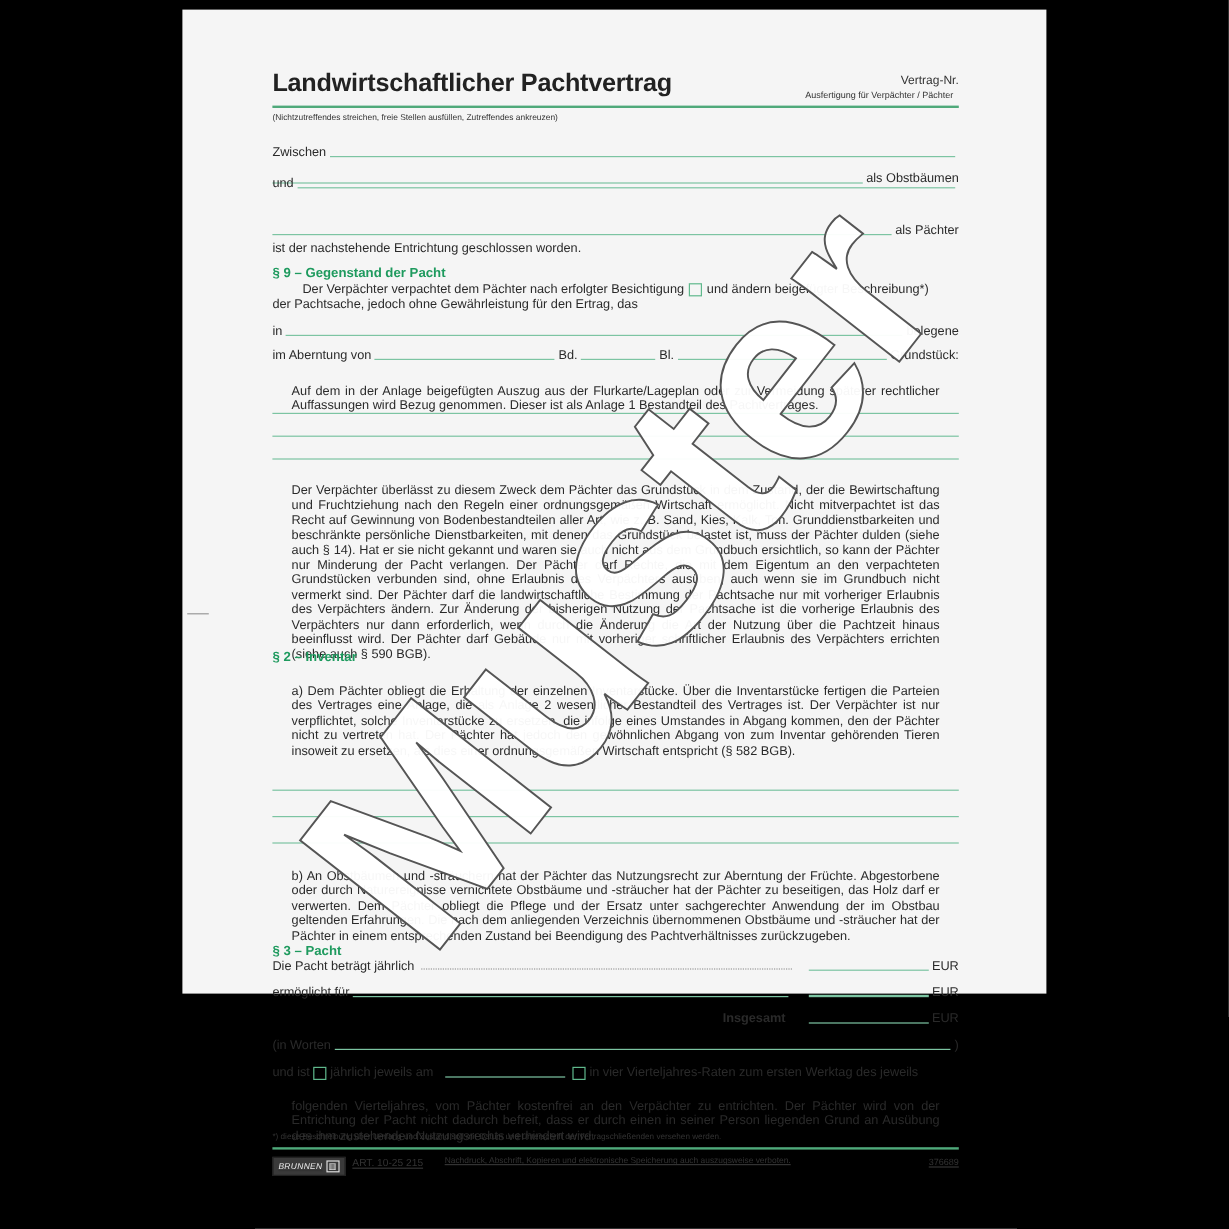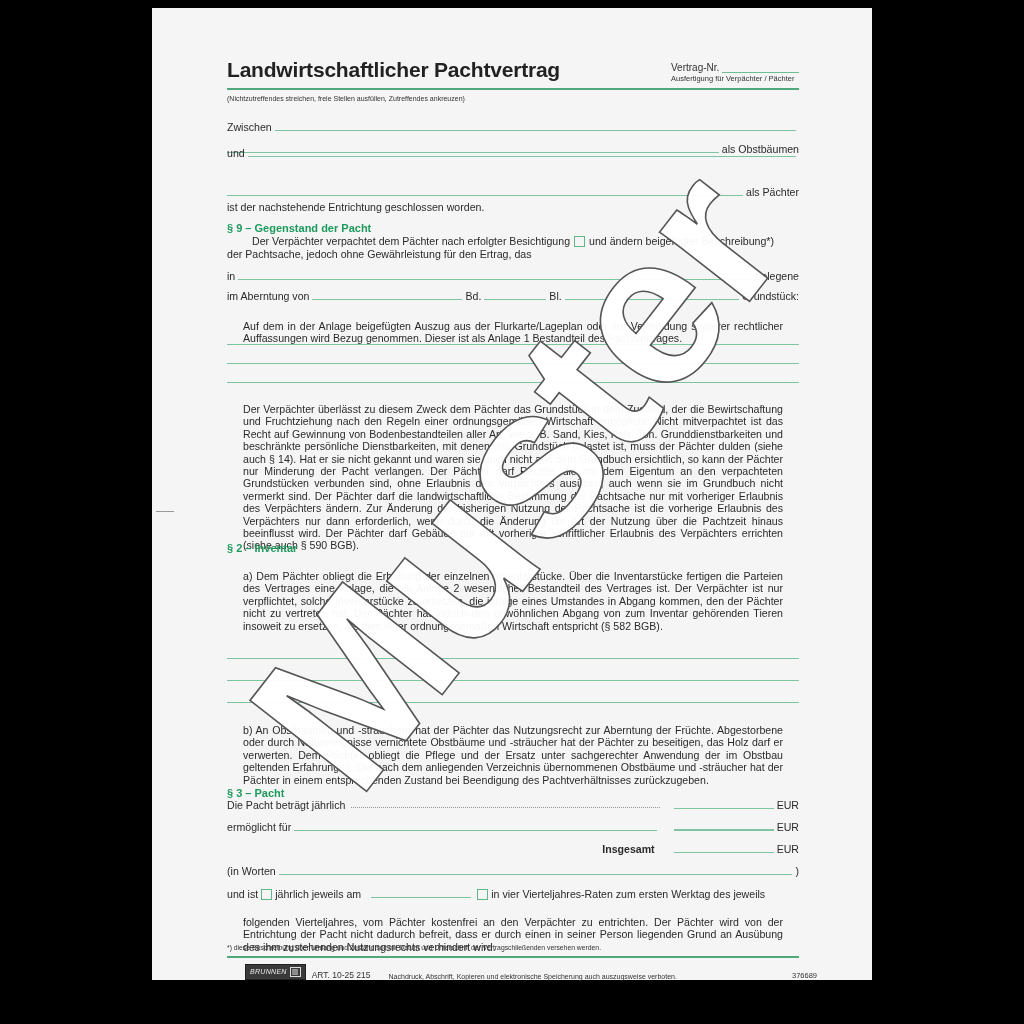--- a/index.html
+++ b/index.html
@@ -1,37 +1,37 @@
 <!DOCTYPE html>
 <html><head>
 <meta charset="utf-8">
 <style>
   html,body{margin:0;padding:0;}
   body{width:1024px;height:1024px;background:#000;position:relative;overflow:hidden;font-family:"Liberation Sans",sans-serif;color:#2a2a2a;}
-  .page{position:absolute;left:152px;top:8px;width:720px;height:972px;background:#f5f5f5;}
+  .page{position:absolute;left:152px;top:8px;width:720px;height:820px;background:#f5f5f5;}
   .content{position:absolute;left:75px;top:0;width:572px;}
   .title{position:absolute;left:0;top:50px;font-size:21px;font-weight:bold;color:#222;letter-spacing:-0.2px;}
   .vnr{position:absolute;right:0;top:54px;font-size:10px;color:#333;text-align:left;width:128px;}
-  .vnr .l1{display:flex;align-items:flex-end;}
+  .vnr .l1{display:flex;align-items:flex-end;flex-direction:column;}
   .vnr .l1 .ln{flex:1;border-bottom:1px solid #6cbf94;margin-left:3px;height:8px;}
   .vnr .l2{font-size:7.5px;margin-top:1px;}
   .title-rule{position:absolute;left:0;top:80px;width:572px;border-bottom:2px solid #4fa97a;}
   .hint{position:absolute;left:0;top:87px;font-size:7px;color:#333;}
   .row{position:absolute;left:0;width:572px;display:flex;align-items:flex-end;font-size:10.6px;white-space:nowrap;}
   .fill{flex:1;border-bottom:1.3px solid #7cc4a2;margin:0 3px 2px 3px;}
   .fill.fixed{flex:none;}
   .heading{position:absolute;left:0;font-size:11px;font-weight:bold;color:#1e9a5e;}
   .para{position:absolute;left:0;width:572px;font-size:10.6px;line-height:12.4px;text-align:justify;}
   .para p{margin:16px;}
   .rule{position:absolute;left:0;width:572px;border-bottom:1.3px solid #7cc4a2;}
   .cb{display:inline-block;width:9px;height:9px;border:1.2px solid #5fb88c;vertical-align:-1px;margin:0 4px;}
   .dots{flex:1;border-bottom:1.5px dotted #999;margin:0 8px 3px 6px;}
   .foot-note{position:absolute;left:0;top:936px;font-size:6.8px;color:#333;}
   .foot-rule{position:absolute;left:0;top:948px;width:572px;border-bottom:2px solid #4fa97a;}
-  .footer{position:absolute;left:18px;top:956px;width:572px;display:flex;align-items:flex-end;font-size:8px;color:#333;}
+  .footer{position:absolute;left:0;top:956px;width:572px;display:flex;align-items:flex-start;font-size:8px;color:#333;text-decoration:underline;}
   .logo{background:#3a3a3a;color:#eee;font-size:7px;font-style:italic;padding:2px 4px;border:1px solid #222;margin-right:6px;letter-spacing:0.3px;}
   .logo .mark{display:inline-block;border:1px solid #ddd;padding:0 1px;margin-left:3px;font-style:normal;font-size:7px;}
   .art{font-size:8.5px;margin-right:18px;}
   .copy{font-size:7px;flex:1;}
   .code{font-size:7.5px;}
   .margin-mark{position:absolute;left:4px;top:503px;width:18px;border-bottom:1px solid #999;}
   .watermark{position:absolute;left:190px;top:150px;width:680px;height:680px;pointer-events:none;}
 </style>
 </head>
 <body>

